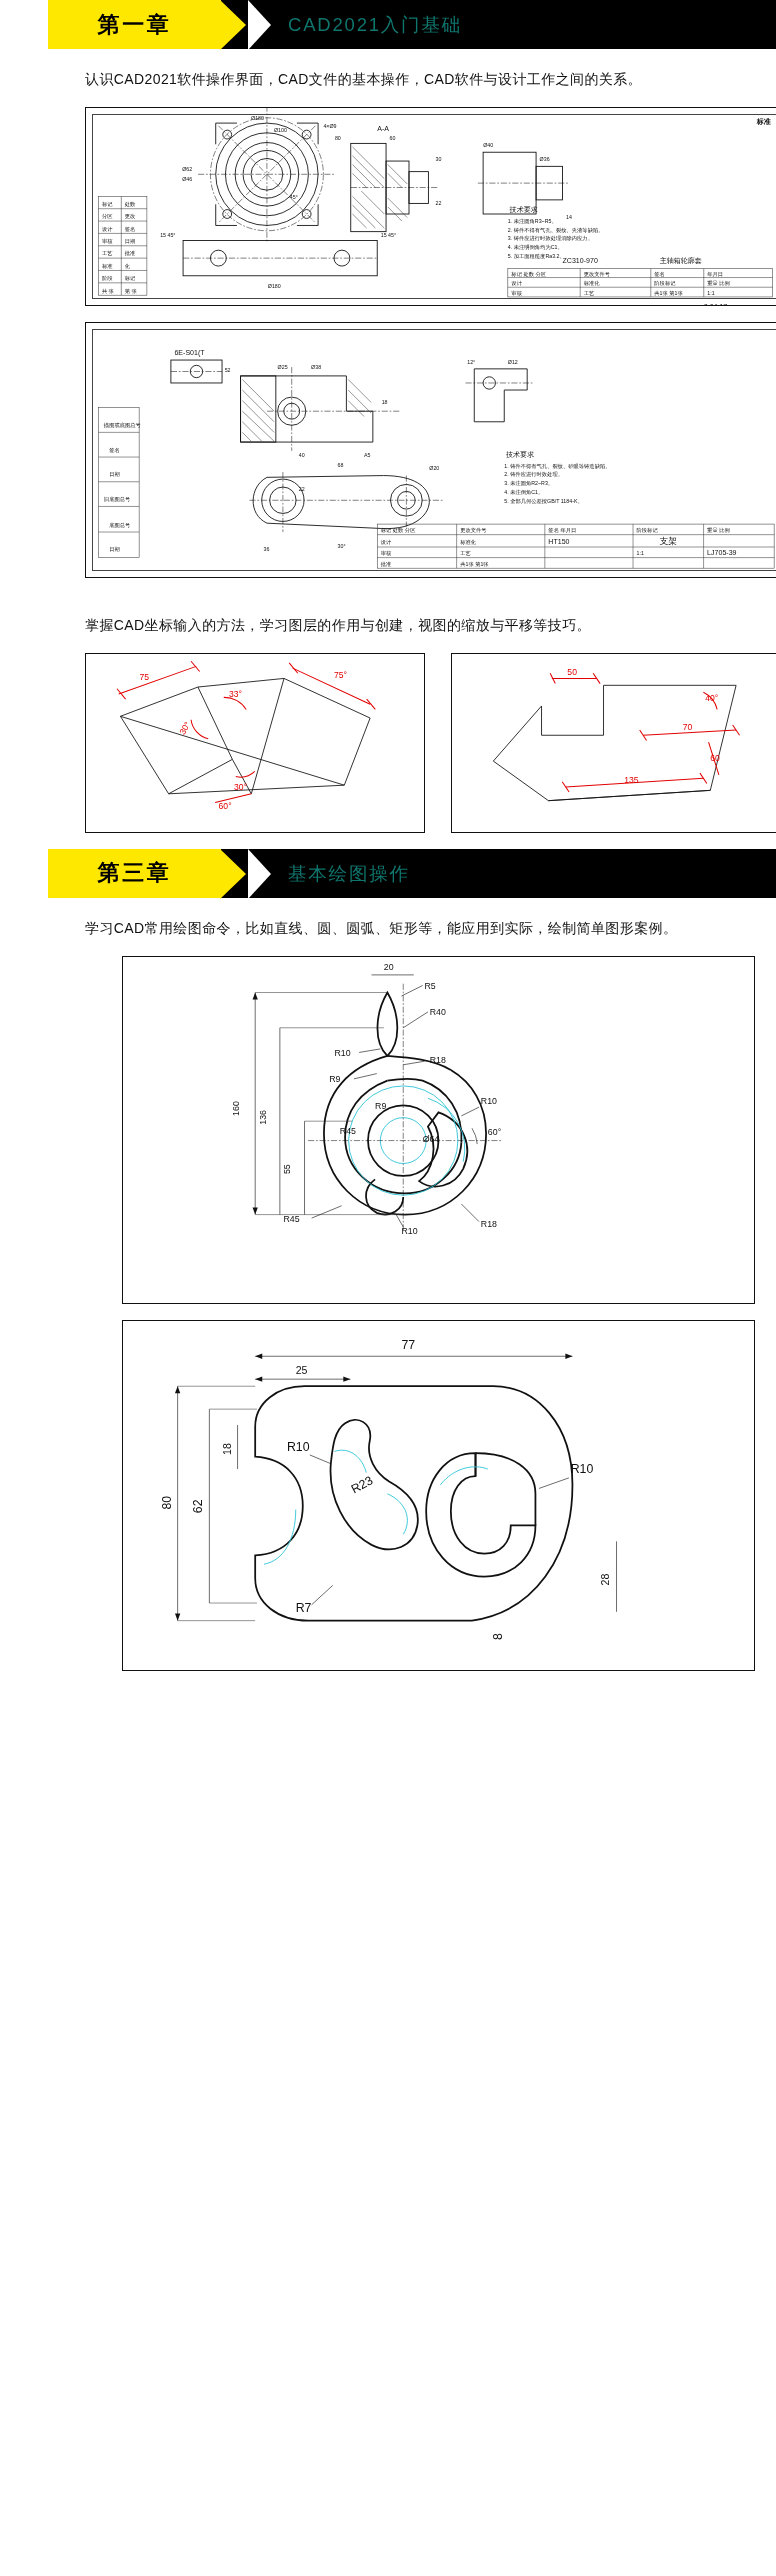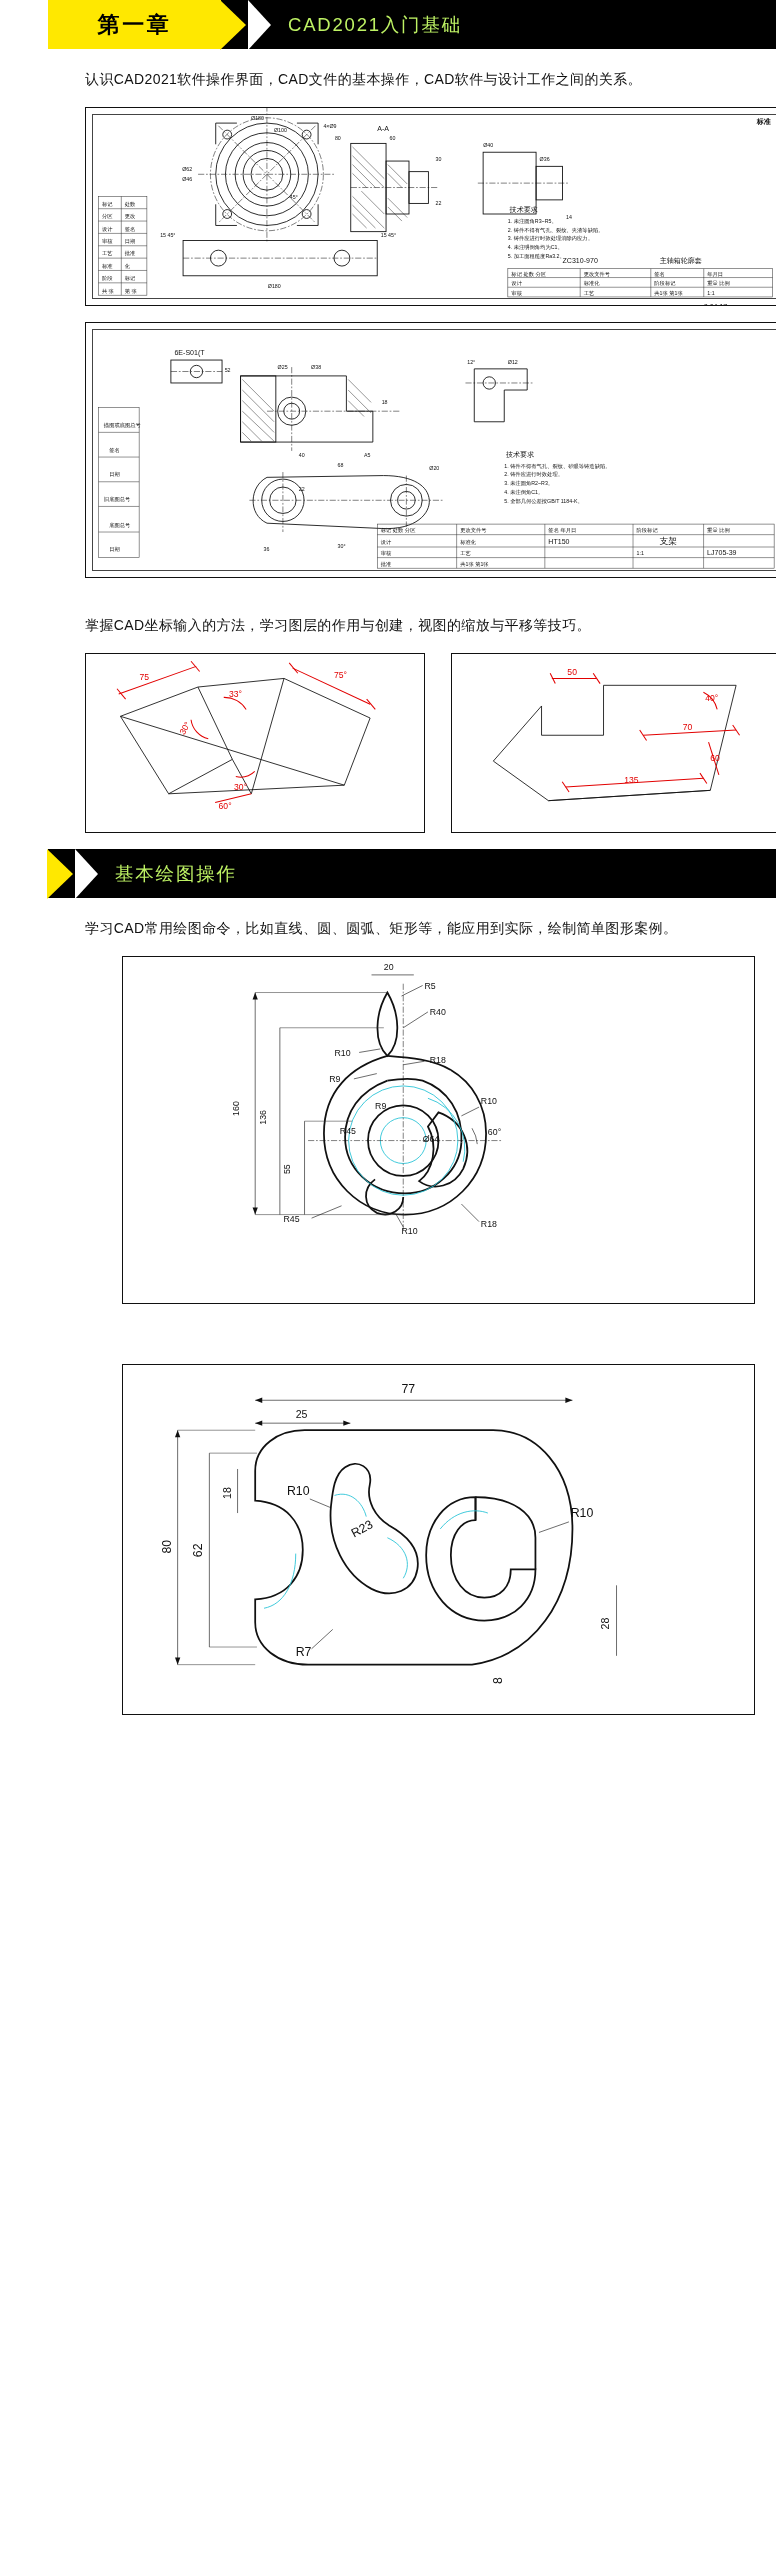--- a/index.html
+++ b/index.html
@@ -67,21 +67,21 @@
     left: 26.5px;
     top: 0;
     width: 0;
     height: 0;
     border-top: 25px solid transparent;
     border-bottom: 25px solid transparent;
     border-left: 23px solid #fff;
     z-index: 3;
   }
   .chapter-bar .title {
-    color: #bef264;
+    color: #0f766e;
     font-size: 18.5px;
     letter-spacing: 1.8px;
     margin-left: 67px;
     font-weight: normal;
   }
 
   
   .desc {
     font-size: 14px;
     line-height: 1.65;
@@ -448,20 +448,23 @@
         <path d="M 288 136 L 296 148" class="red"></path>
         <text x="200" y="148" class="redtxt">135</text>
 
         <text x="300" y="122" class="redtxt">60</text>
         <path d="M 298 100 L 310 138" class="red"></path>
       </svg>
     </div>
   </div>
 
   <div class="chapter-bar">
+    <div class="yellow">
+      <span class="ctext">第三章</span>
+    </div>
     <div class="black">
       <div class="arrow"></div>
       <div class="arrow2"></div>
       <span class="title">基本绘图操作</span>
     </div>
   </div>
 
   <div class="desc">学习CAD常用绘图命令，比如直线、圆、圆弧、矩形等，能应用到实际，绘制简单图形案例。</div>
 
   <div class="figwrap">
@@ -525,21 +528,21 @@
         <path d="M 214 296 L 248 282" class="dim"></path>
         <text x="316" y="314" class="tx10">R10</text>
         <path d="M 318 306 L 310 292" class="dim"></path>
         <text x="406" y="306" class="tx10">R18</text>
         <path d="M 404 300 L 384 280" class="dim"></path>
       </svg>
     </div>
   </div>
 
   <div class="figwrap" style="padding-top:0;padding-bottom:21px;">
-    <div class="frame" style="width:631px;height:349px;margin-left:37px;margin-top:44px;">
+    <div class="frame" style="width:631px;height:349px;margin-left:37px;">
       <svg class="draw" viewBox="0 0 716 396">
 
         <path d="M 150 120 C 150 92 176 74 206 74 L 420 74 C 470 74 510 118 510 186 C 510 268 466 330 396 340
                  L 210 340 C 176 340 150 320 150 292 L 150 266 C 186 264 204 240 204 210 C 204 178 184 156 150 154 Z" class="ln-thick"></path>
 
         <path d="M 236 160 C 232 200 252 238 282 254 C 306 266 330 256 334 232 C 338 208 320 192 302 182
                  C 286 172 276 154 280 136 C 284 116 266 106 252 116 C 240 124 238 142 236 160 Z" class="ln-thick"></path>
 
         <path d="M 400 150 C 366 150 344 180 344 216 C 344 258 372 290 410 290 C 444 290 468 266 468 232
                  L 440 232 C 440 252 428 264 410 264 C 388 264 372 244 372 216 C 372 192 384 176 400 176 Z" class="ln-thick"></path>

